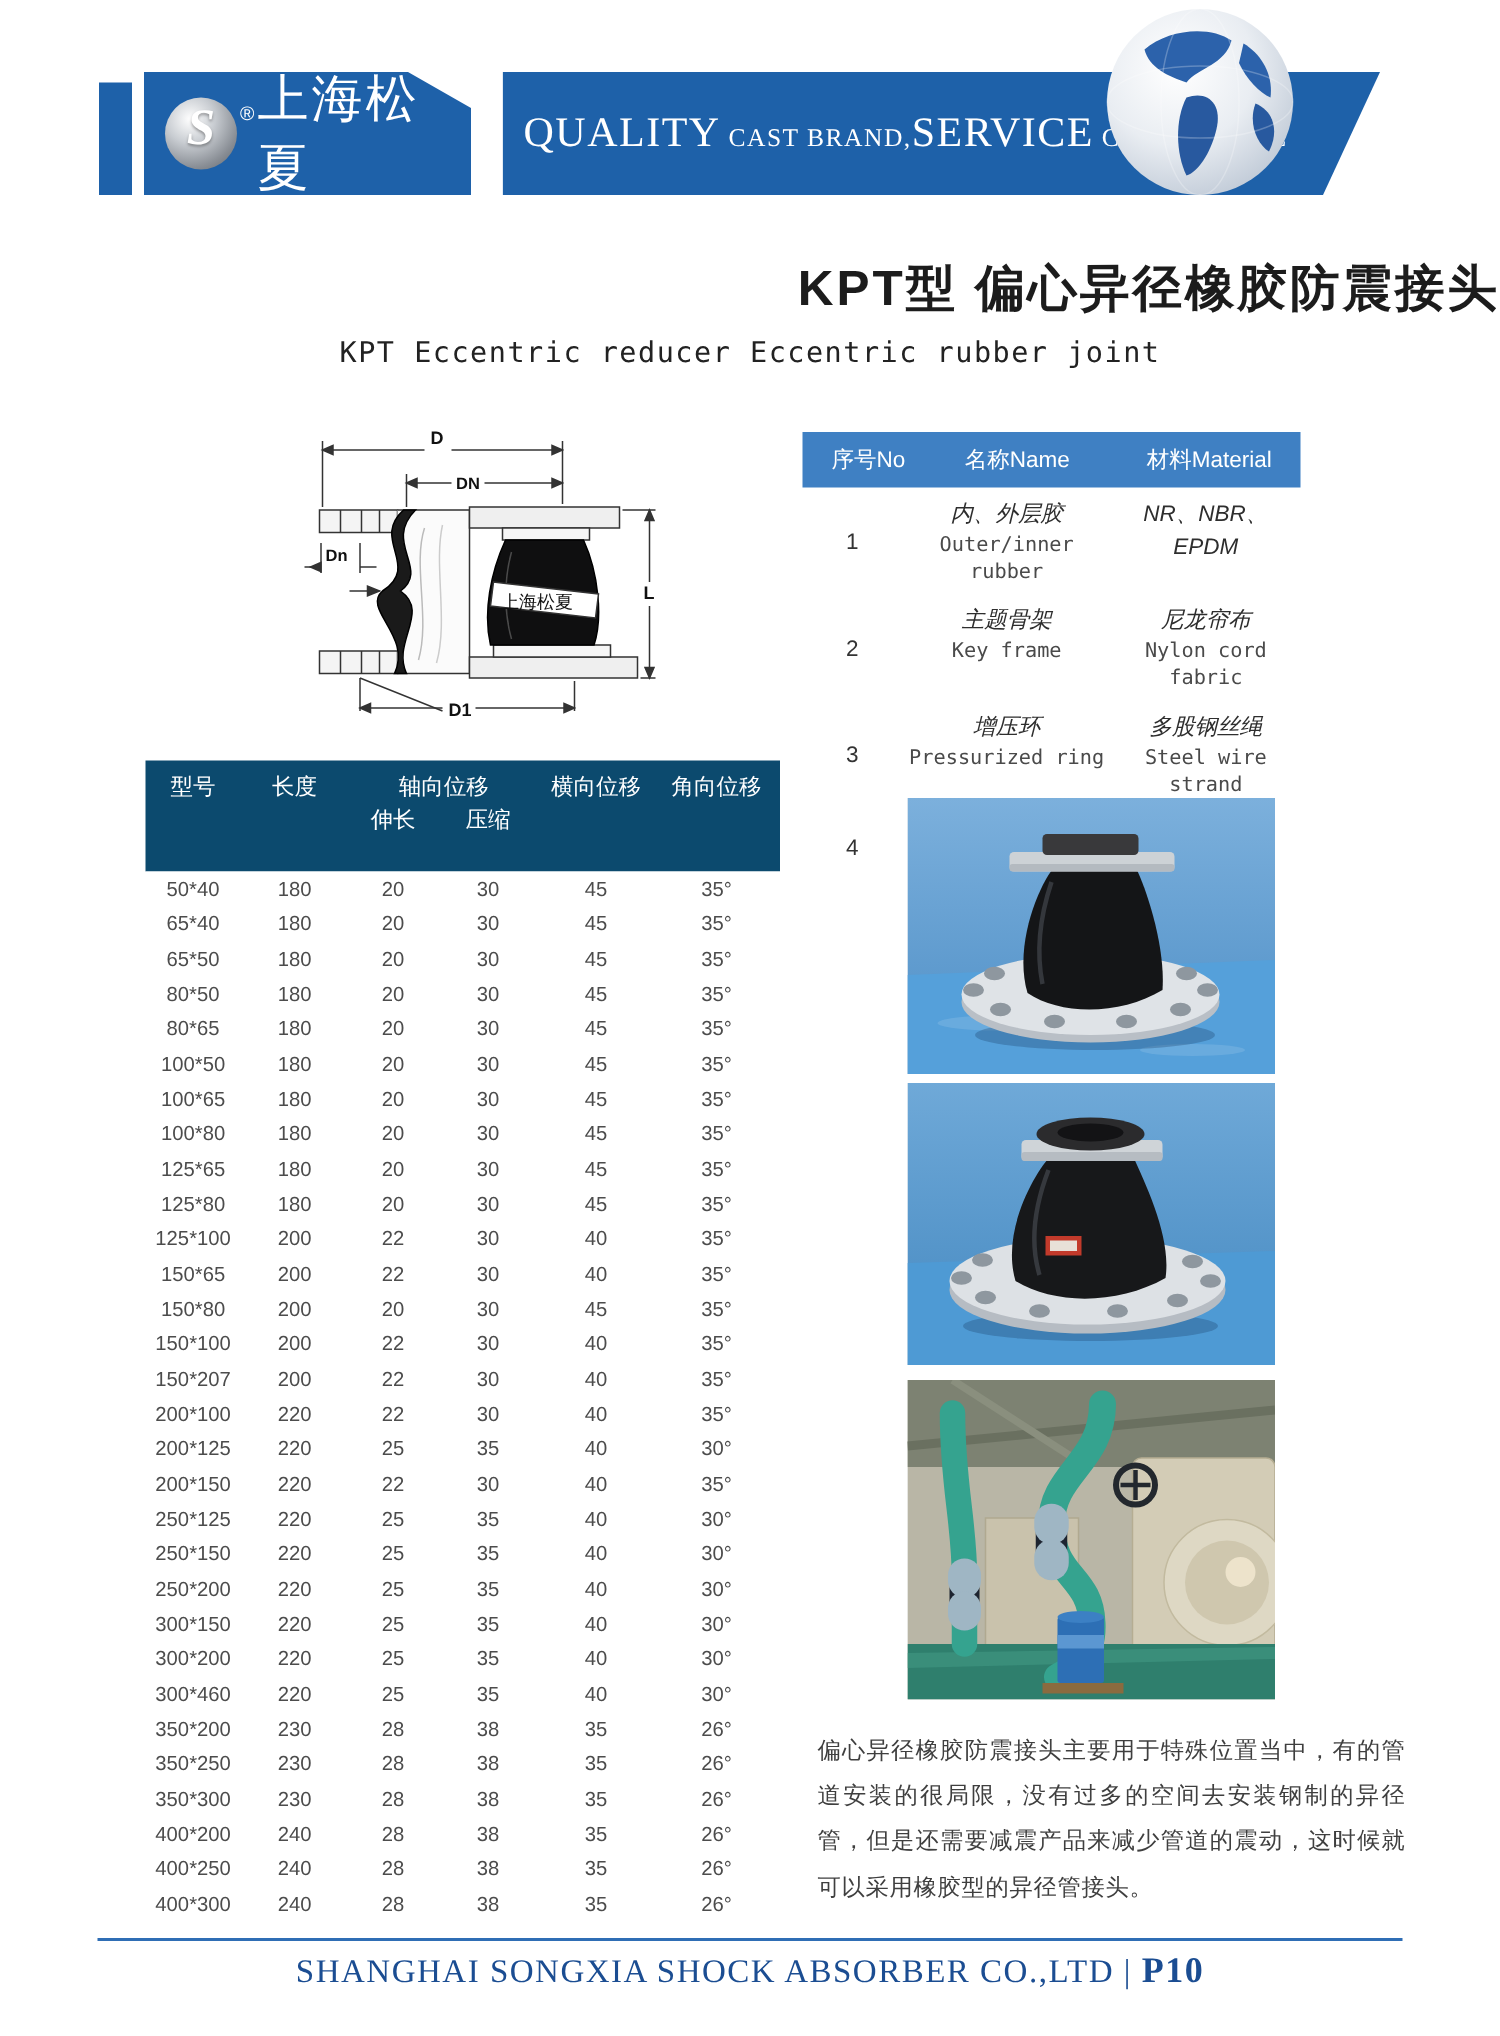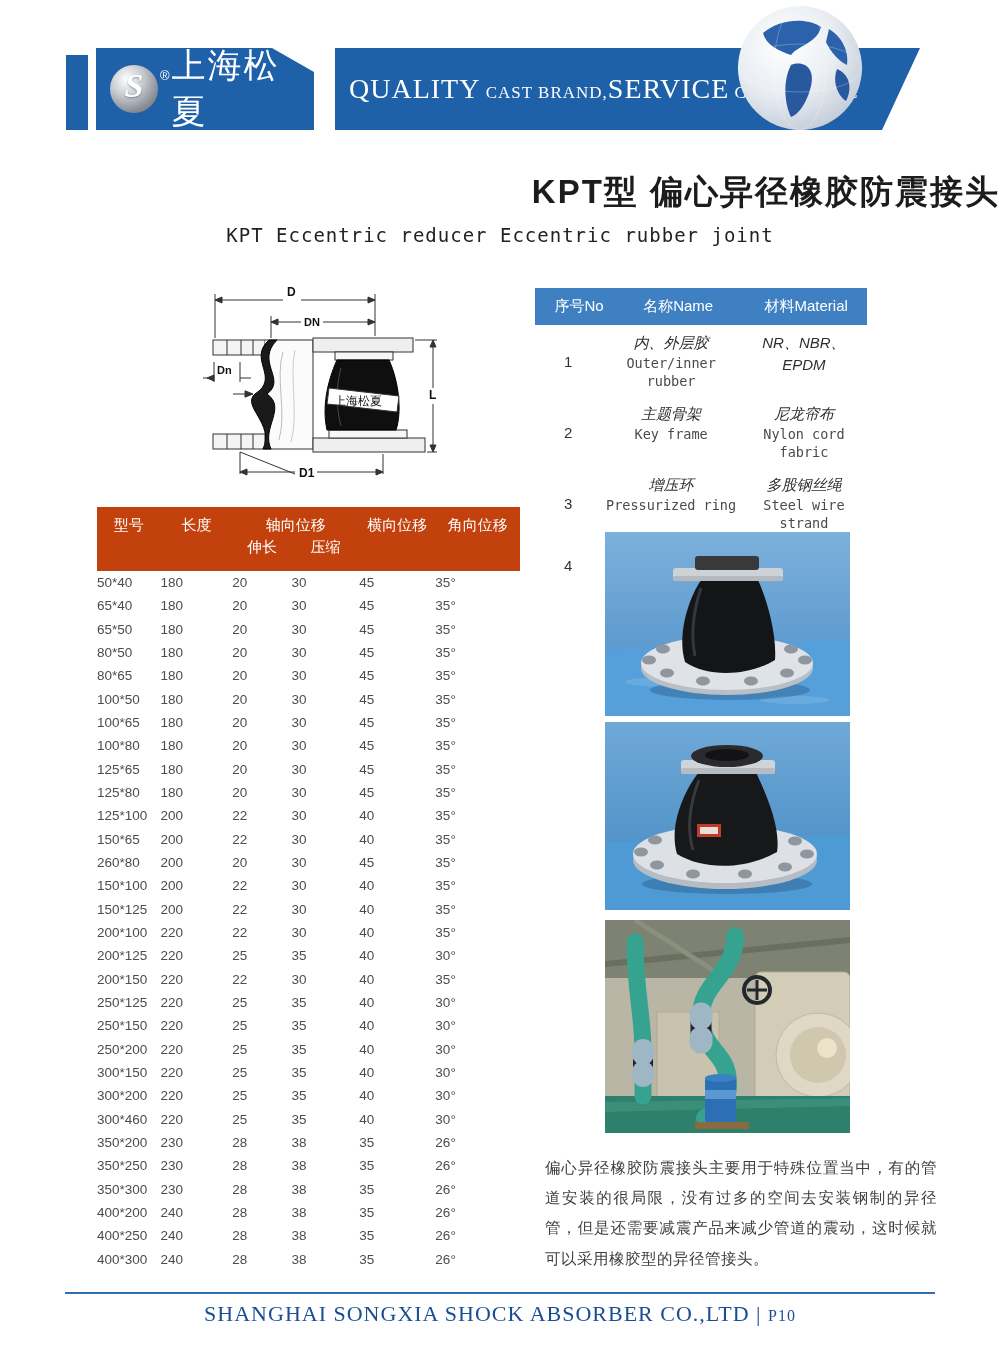--- a/index.html
+++ b/index.html
@@ -42,44 +42,44 @@
   .mat-table { position:absolute; left:535px; top:288px; width:332px; }
   .mat-header { display:grid; grid-template-columns:20% 42% 38%; background:#3f80c3; color:#fff;
       height:37px; align-items:center; text-align:center; font-size:15px;padding-left:12px; }
   .mat-row { display:grid; grid-template-columns:20% 42% 38%; text-align:center; padding:7px 0 6px; }
   .mat-no { font-size:15px; color:#333; align-self:center; }
   .mat-cn { font-size:15px; color:#2e2e2e; line-height:1.45;font-style:italic; }
   .mat-en { font-size:13.5px; color:#4a4a4a; font-family:"DejaVu Sans Mono", monospace; line-height:1.35; }
 
   
   .spec-table { position:absolute; left:97px; top:507px; width:423px; }
-  .spec-header { background:#c2410c; color:#fff; padding:7px 0 13px; }
+  .spec-header { background:#0c4a6e; color:#fff; padding:7px 0 23px; }
   .spec-hrow { display:grid; grid-template-columns:15% 17% 14% 16% 18% 20%; text-align:center;
       font-size:15px; line-height:22px; }
   .spec-h-axial { grid-column:3 / 5; }
   .spec-body { background:#fff; }
   .spec-row { display:grid; grid-template-columns:15% 17% 14% 16% 18% 20%; height:23.33px;
-      align-items:center; font-size:13.5px; color:#4c4c4c; }
+      align-items:center; text-align:center; font-size:13.5px; color:#4c4c4c; }
 
   
   .photo { position:absolute; left:605px; width:245px; background:#eee; }
   .photo svg { display:block; }
   #photo1 { top:532px; height:184px; }
   #photo2 { top:722px; height:188px; }
   #photo3 { top:920px; height:213px; }
 
   
   .description { position:absolute; left:545px; top:1153px; width:392px; font-size:15.5px;
       color:#3f3f3f; line-height:1.95; text-align:justify; letter-spacing:.5px; }
 
   
   .footer-line { position:absolute; left:65px; top:1292px; width:870px; height:2px; background:#2f6eb5; }
   .footer-text { position:absolute; left:0; right:0; top:1301px; text-align:center;
       font-family:"Liberation Serif", serif; font-size:22px; color:#1b4d92; letter-spacing:1px; }
-  .footer-text .pageno { font-size:16px; }
+  .footer-text .pageno { font-size:24px;font-weight:bold; }
 </style>
 </head>
 <body>
 
 <div class="page">
 
   <div class="hdr-stripe"></div>
 
   <div class="hdr-logo-block">
     <div class="logo-sphere">
@@ -355,37 +355,37 @@
         </div>
         <div class="spec-row">
           <div>150*65</div>
           <div>200</div>
           <div>22</div>
           <div>30</div>
           <div>40</div>
           <div>35°</div>
         </div>
         <div class="spec-row">
-          <div>260*80</div>
+          <div>150*80</div>
           <div>200</div>
           <div>20</div>
           <div>30</div>
           <div>45</div>
           <div>35°</div>
         </div>
         <div class="spec-row">
           <div>150*100</div>
           <div>200</div>
           <div>22</div>
           <div>30</div>
           <div>40</div>
           <div>35°</div>
         </div>
         <div class="spec-row">
-          <div>150*125</div>
+          <div>150*207</div>
           <div>200</div>
           <div>22</div>
           <div>30</div>
           <div>40</div>
           <div>35°</div>
         </div>
         <div class="spec-row">
           <div>200*100</div>
           <div>220</div>
           <div>22</div>

